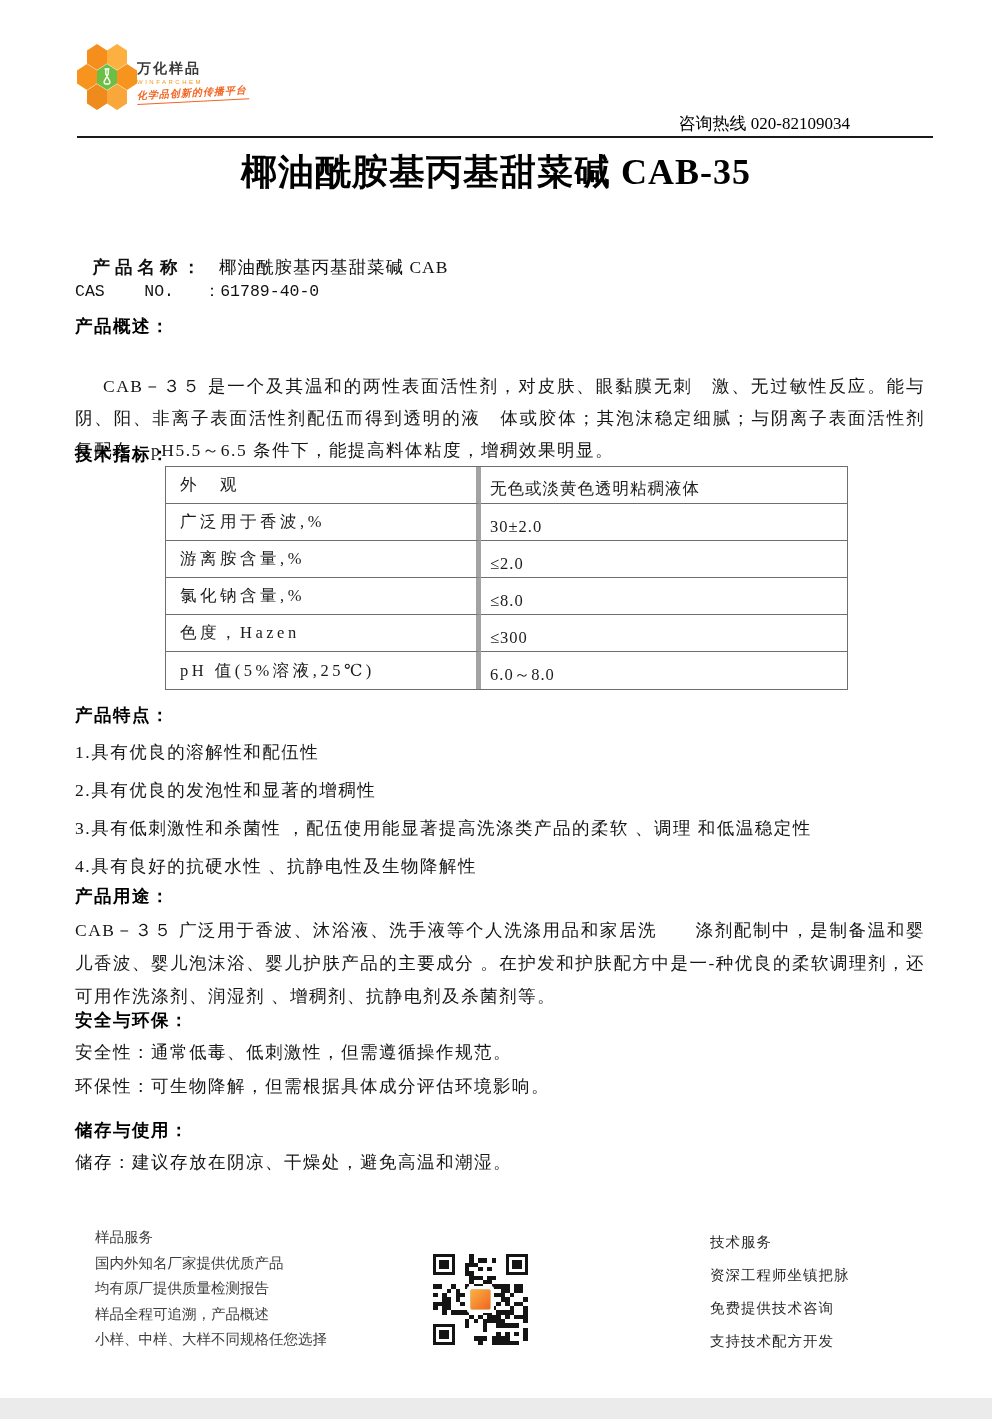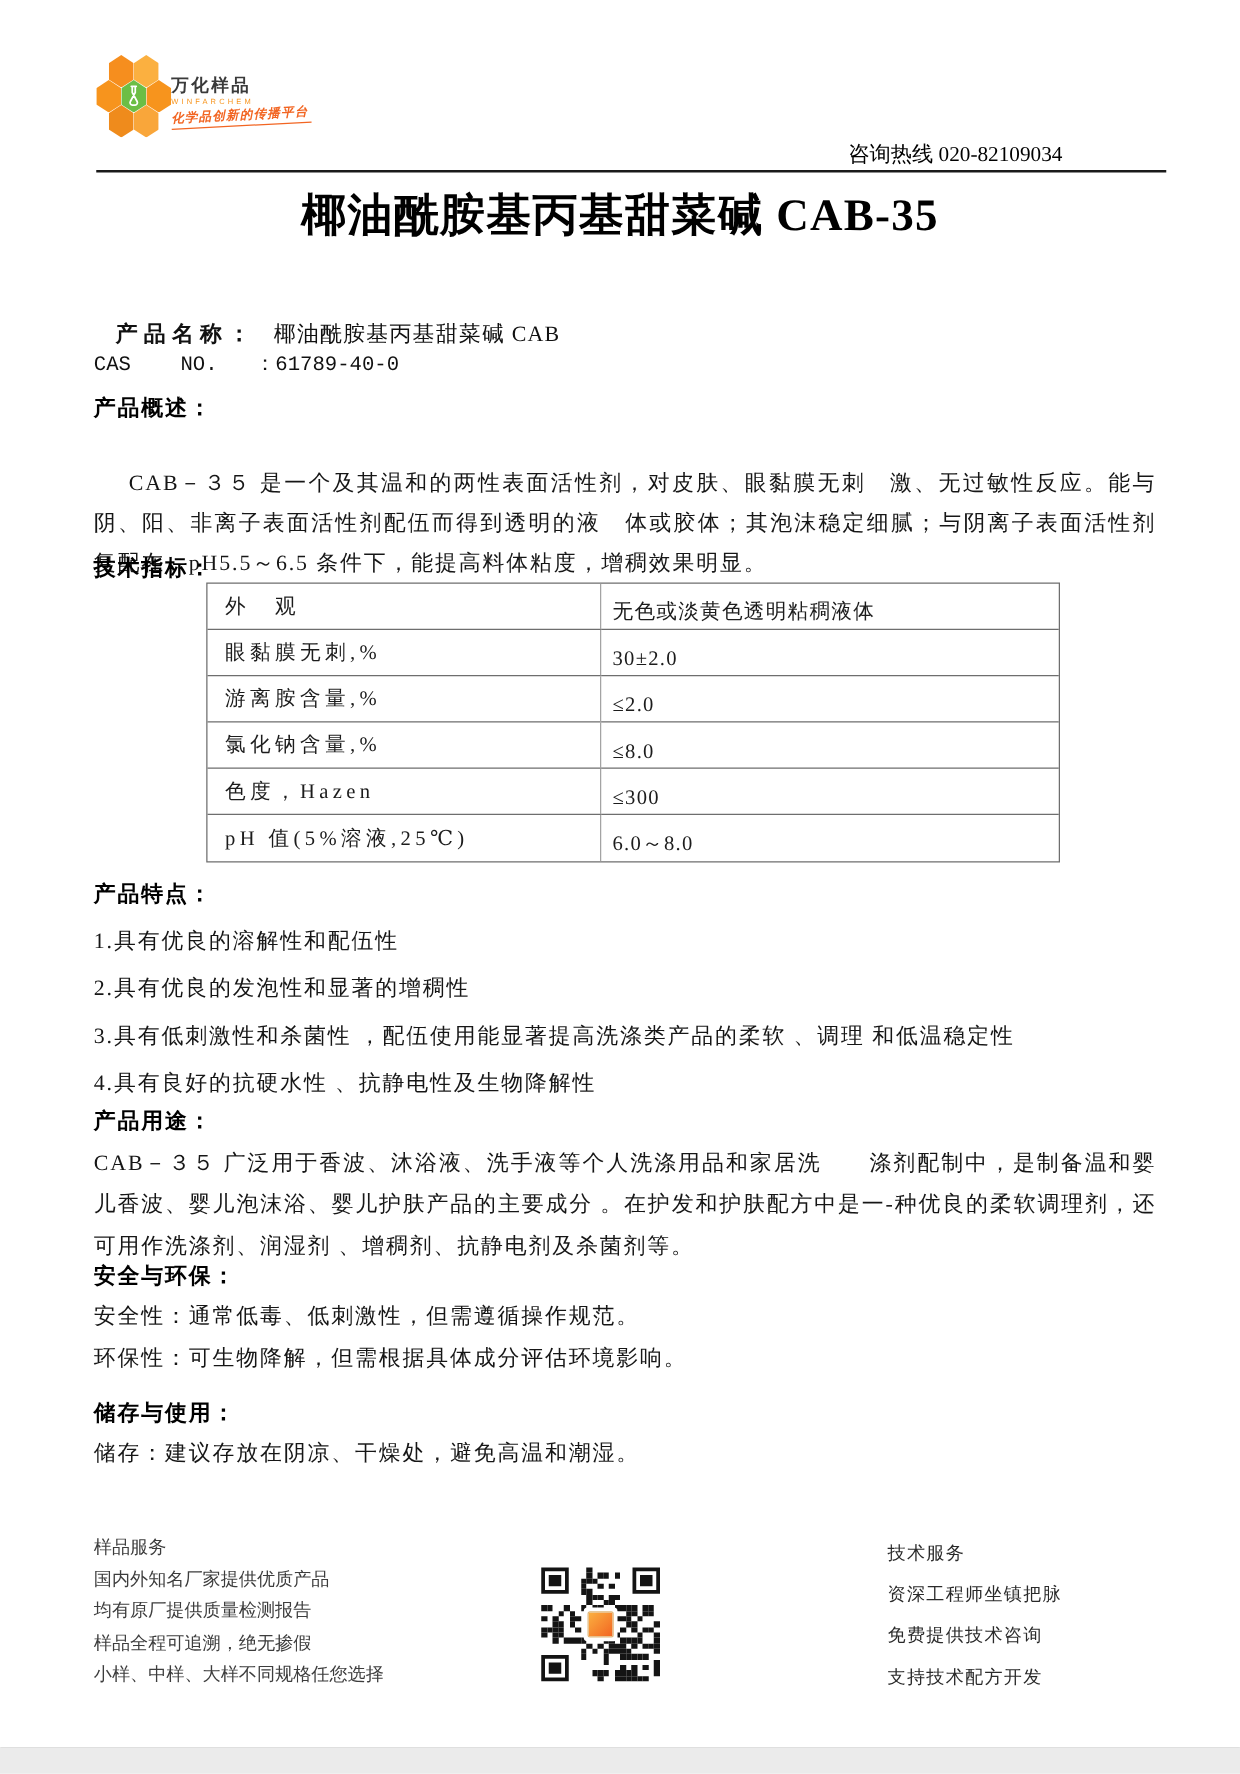--- a/index.html
+++ b/index.html
@@ -58,21 +58,21 @@
           line-height: 32px; text-align: justify; letter-spacing: 1.5px; }
   .h-overview { top: 314px; }
   .p-overview { top: 370px; text-indent: 1.6em; }
   .h-specs    { top: 442px; }
 
   
   .spec-table { position: absolute; left: 165px; top: 466px; width: 683px;
                 border: 1px solid #6e6e6e; display: grid;
                 grid-template-columns: 315px 1fr; }
   .spec-cell { height: 37px; font-size: 16.5px; color: #1c1c1c; display: flex; overflow: hidden; }
-  .spec-label { border-right: 1px solid #a3a3a3; padding-left: 14px;
+  .spec-label { border-right: 5px solid #a3a3a3; padding-left: 14px;
                 align-items: center; letter-spacing: 3.5px; }
   .spec-value { padding-left: 9px; align-items: flex-end; padding-bottom: 3px; letter-spacing: 1px; }
   .spec-cell.rb { border-bottom: 1px solid #6e6e6e; }
 
   
   .h-features { top: 703px; }
   .feature-list { position: absolute; left: 75px; top: 733px; width: 860px; }
   .feature-item { font-size: 17.5px; color: #161616; line-height: 38px; letter-spacing: 1.5px; }
 
   
@@ -84,21 +84,21 @@
   .line-item { position: absolute; left: 75px; font-size: 17.5px; color: #161616; letter-spacing: 1.5px; white-space: pre; }
   .safety-1  { top: 1040px; }
   .safety-2  { top: 1074px; }
   .h-storage { top: 1118px; }
   .storage-1 { top: 1150px; }
   .storage-2 { top: 1183px; }
 
   
   .footer-left { position: absolute; left: 75px; top: 1228px;
                  font-family: "Liberation Sans", sans-serif; font-size: 14.5px; color: #3d3d3d; }
-  .footer-left div { height: 25.5px; }
+  .footer-left div { height: 25.5px; margin-left: 20px; }
   .footer-right { position: absolute; left: 710px; top: 1233px; font-size: 14.5px; color: #2a2a2a; }
   .footer-right div { height: 33px; letter-spacing: 1px; }
 
   
   .qr { position: absolute; left: 431px; top: 1252px; width: 99px; height: 95px; background: #fff; }
   .qr-grid { position: absolute; inset: 2px; display: grid;
              grid-template-columns: repeat(21, 1fr); grid-template-rows: repeat(21, 1fr); }
   .qm { background: #141414; }
   .finder { position: absolute; width: 22px; height: 21px; border: 3px solid #141414; background: #fff; }
   .finder::after { content: ""; position: absolute; inset: 3px; background: #141414; }
@@ -143,21 +143,21 @@
   </div>
   <div class="row-line cas-row">CAS    NO.   ：61789-40-0</div>
 
   <div class="sec-heading h-overview">产品概述：</div>
   <div class="para p-overview">CAB－３５ 是一个及其温和的两性表面活性剂，对皮肤、眼黏膜无刺　激、无过敏性反应。能与阴、阳、非离子表面活性剂配伍而得到透明的液　体或胶体；其泡沫稳定细腻；与阴离子表面活性剂复配在　pH5.5～6.5 条件下，能提高料体粘度，增稠效果明显。</div>
 
   <div class="sec-heading h-specs">技术指标：</div>
   <div class="spec-table">
     <div class="spec-cell spec-label rb">外　观</div>
     <div class="spec-cell spec-value rb">无色或淡黄色透明粘稠液体</div>
-    <div class="spec-cell spec-label rb">眼黏膜无刺,%</div>
+    <div class="spec-cell spec-label rb">广泛用于香波,%</div>
     <div class="spec-cell spec-value rb">30±2.0</div>
     <div class="spec-cell spec-label rb">游离胺含量,%</div>
     <div class="spec-cell spec-value rb">≤2.0</div>
     <div class="spec-cell spec-label rb">氯化钠含量,%</div>
     <div class="spec-cell spec-value rb">≤8.0</div>
     <div class="spec-cell spec-label rb">色度，Hazen</div>
     <div class="spec-cell spec-value rb">≤300</div>
     <div class="spec-cell spec-label">pH 值(5%溶液,25℃)</div>
     <div class="spec-cell spec-value">6.0～8.0</div>
   </div>
@@ -177,21 +177,21 @@
   <div class="line-item safety-1">安全性：通常低毒、低刺激性，但需遵循操作规范。</div>
   <div class="line-item safety-2">环保性：可生物降解，但需根据具体成分评估环境影响。</div>
 
   <div class="sec-heading h-storage">储存与使用：</div>
   <div class="line-item storage-1">储存：建议存放在阴凉、干燥处，避免高温和潮湿。</div>
 
   <div class="footer-left">
     <div>样品服务</div>
     <div>国内外知名厂家提供优质产品</div>
     <div>均有原厂提供质量检测报告</div>
-    <div>样品全程可追溯，绝无掺假</div>
+    <div>样品全程可追溯，产品概述</div>
     <div>小样、中样、大样不同规格任您选择</div>
   </div>
 
   <div class="qr">
     <div class="qr-grid">
         <div></div>
         <div></div>
         <div></div>
         <div></div>
         <div></div>

